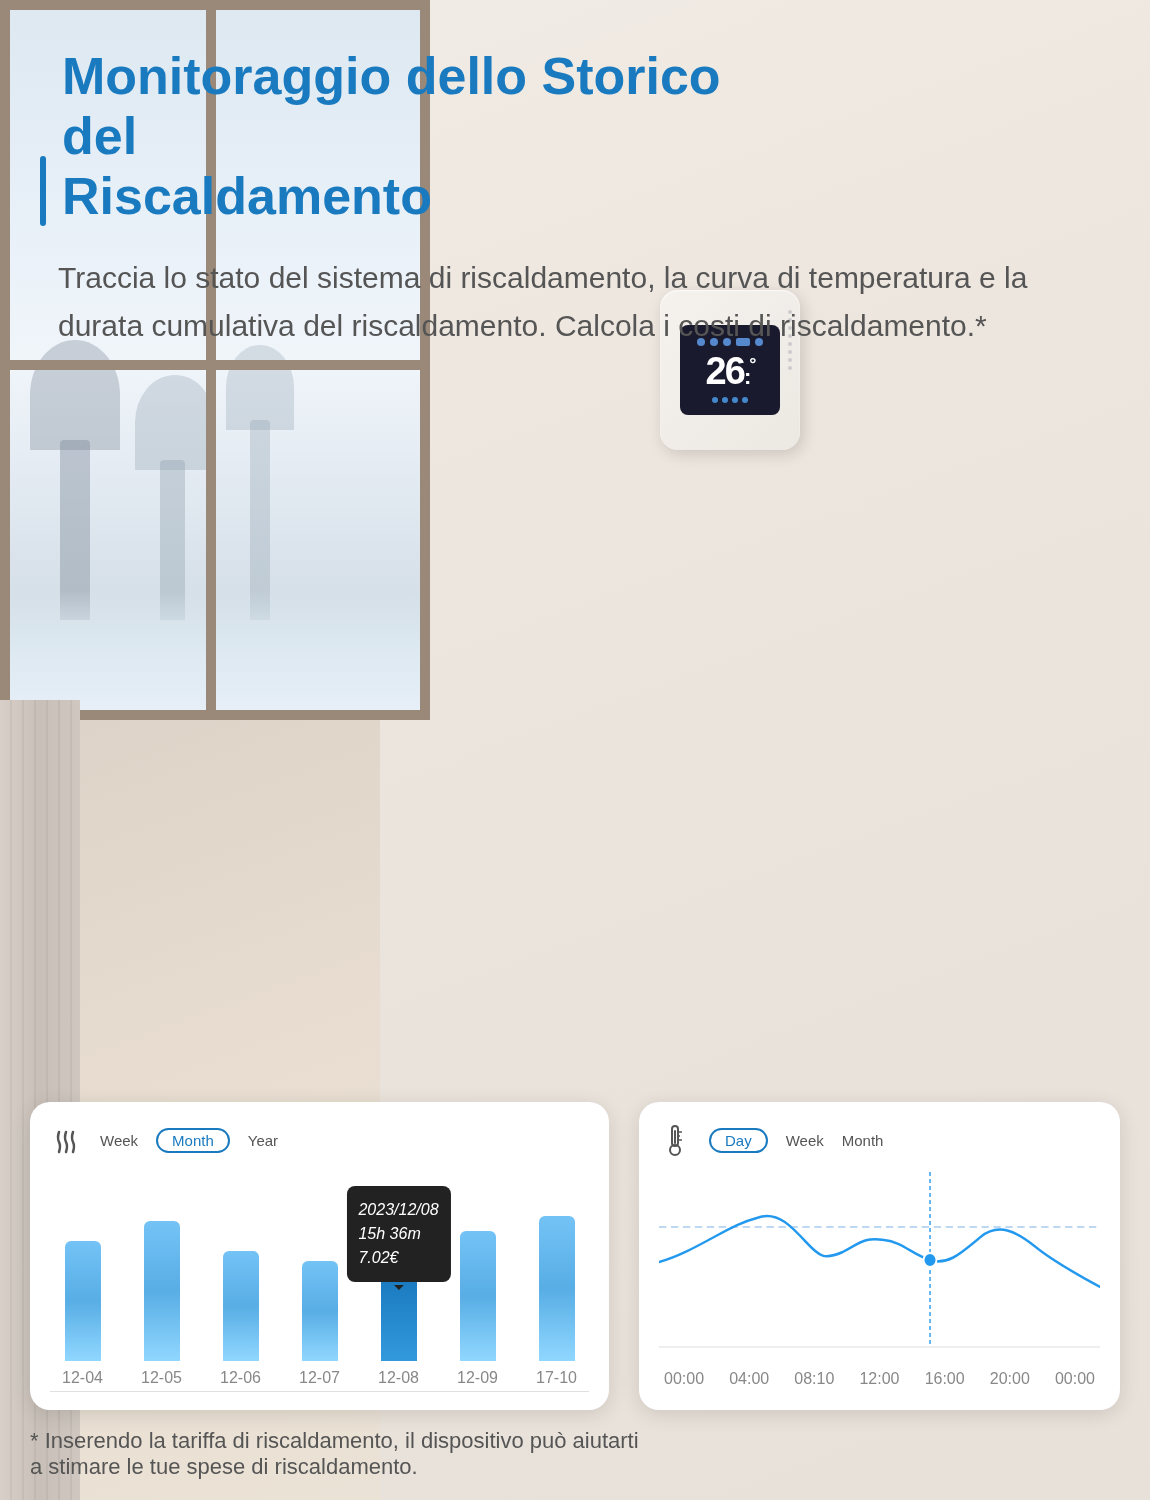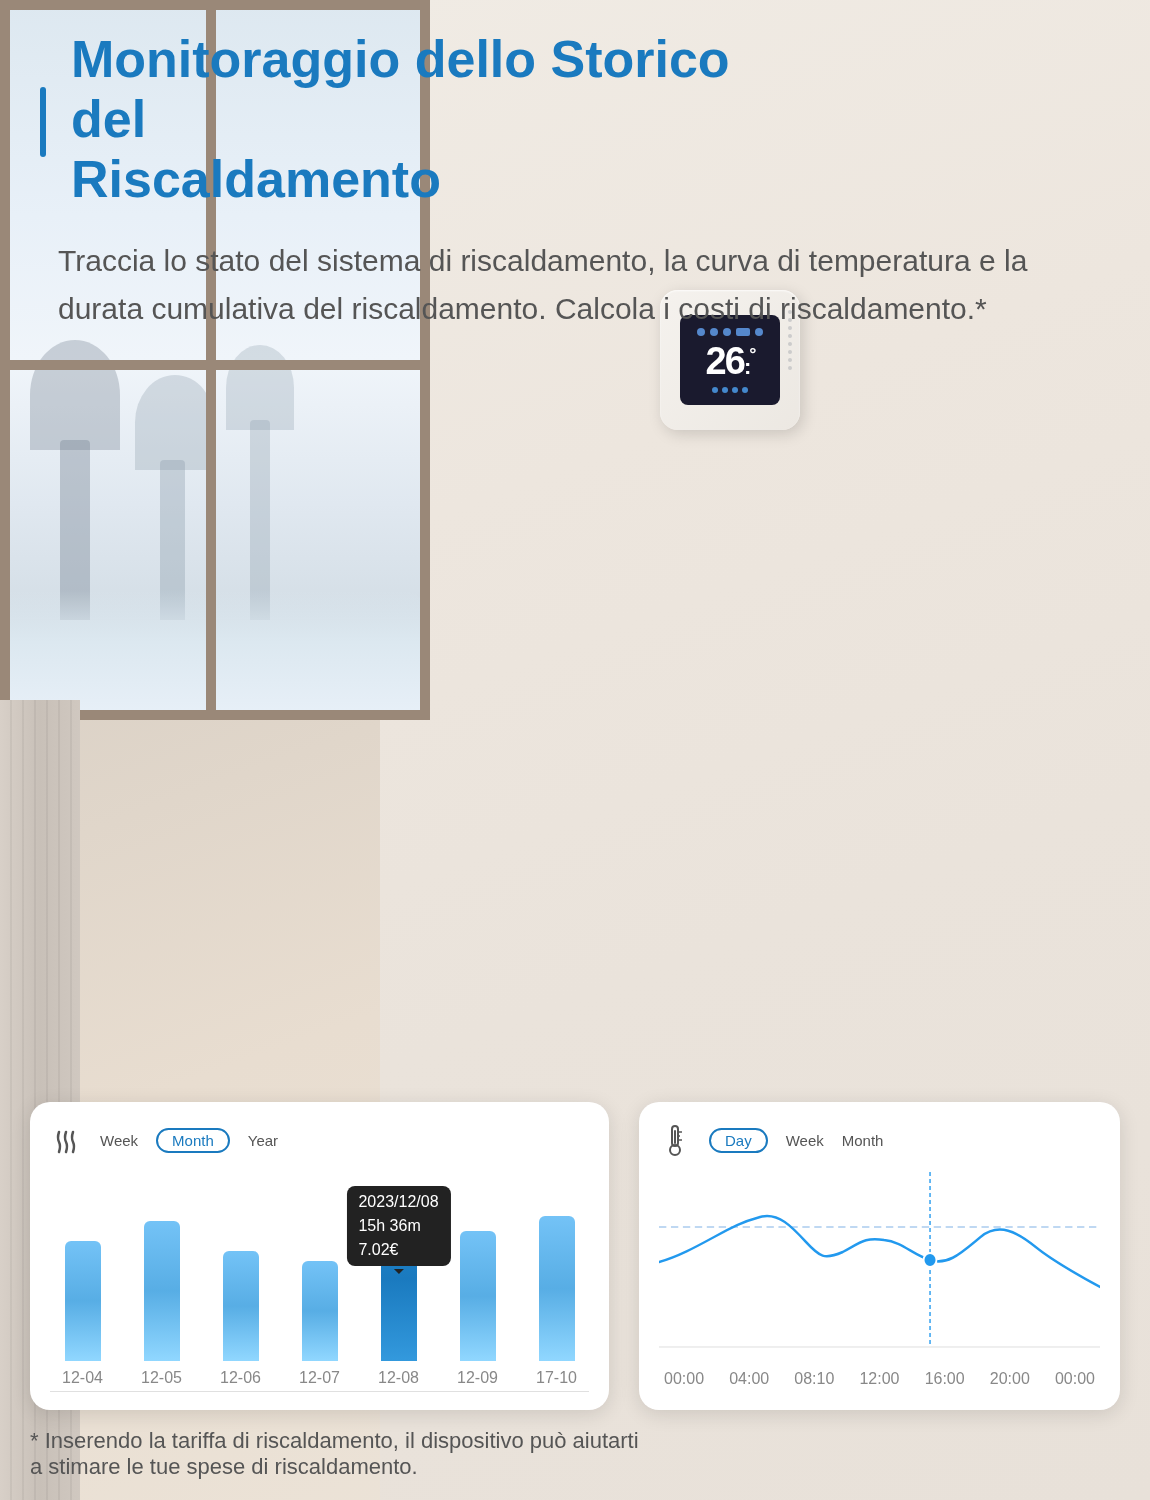--- a/index.html
+++ b/index.html
@@ -43,21 +43,21 @@
       position: absolute;
       top: 0; left: 380px;
       width: 770px; height: 1500px;
       background: linear-gradient(160deg, #f0ebe4 0%, #ede6de 30%, #eae3db 60%, #e8e1d9 100%);
     }
 
     
     .thermostat {
       position: absolute;
       top: 290px; left: 660px;
-      width: 140px; height: 140px;
+      width: 140px; height: 160px;
       background: linear-gradient(135deg, #f5f2ee 0%, #ece8e2 100%);
       border-radius: 18px;
       box-shadow: 3px 4px 15px rgba(0,0,0,0.15), inset 0 1px 2px rgba(255,255,255,0.8);
       display: flex;
       flex-direction: column;
       align-items: center;
       justify-content: center;
     }
 
     .thermostat-screen {
@@ -207,25 +207,26 @@
 
     
     .bar-tooltip {
       position: absolute;
       top: -10px;
       left: 50%;
       transform: translateX(-50%);
       background: #222;
       color: white;
       border-radius: 8px;
-      padding: 4px 12px;
+      padding: 12px 12px;
       font-size: 16px;
       line-height: 1.5;
       white-space: nowrap;
       z-index: 20;
+      font-style: italic;
     }
 
     .bar-tooltip::after {
       content: '';
       position: absolute;
       bottom: -8px;
       left: 50%;
       transform: translateX(-50%);
       border: 5px solid transparent;
       border-top-color: #222;
@@ -332,21 +333,21 @@
     <div style="width:4px;height:4px;background:#ccc;border-radius:50%;"></div>
     <div style="width:4px;height:4px;background:#ccc;border-radius:50%;"></div>
     <div style="width:4px;height:4px;background:#ccc;border-radius:50%;"></div>
     <div style="width:4px;height:4px;background:#ccc;border-radius:50%;"></div>
     <div style="width:4px;height:4px;background:#ccc;border-radius:50%;"></div>
     <div style="width:4px;height:4px;background:#ccc;border-radius:50%;"></div>
   </div>
 </div>
 
 <div class="header-section">
-  <div style="display:flex;align-items:center;gap:13px;">
+  <div style="display:flex;align-items:flex-end;gap:4px;margin-top:17px;">
     <div class="title-accent"></div>
     <div class="title-text">
       <div class="main-title">Monitoraggio dello Storico del</div>
       <div class="main-title">Riscaldamento</div>
     </div>
   </div>
   <div class="subtitle-text" style="margin-left:18px;">Traccia lo stato del sistema di riscaldamento, la curva di temperatura e la durata cumulativa del riscaldamento. Calcola i costi di riscaldamento.*</div>
 </div>
 
 <div class="charts-section">

